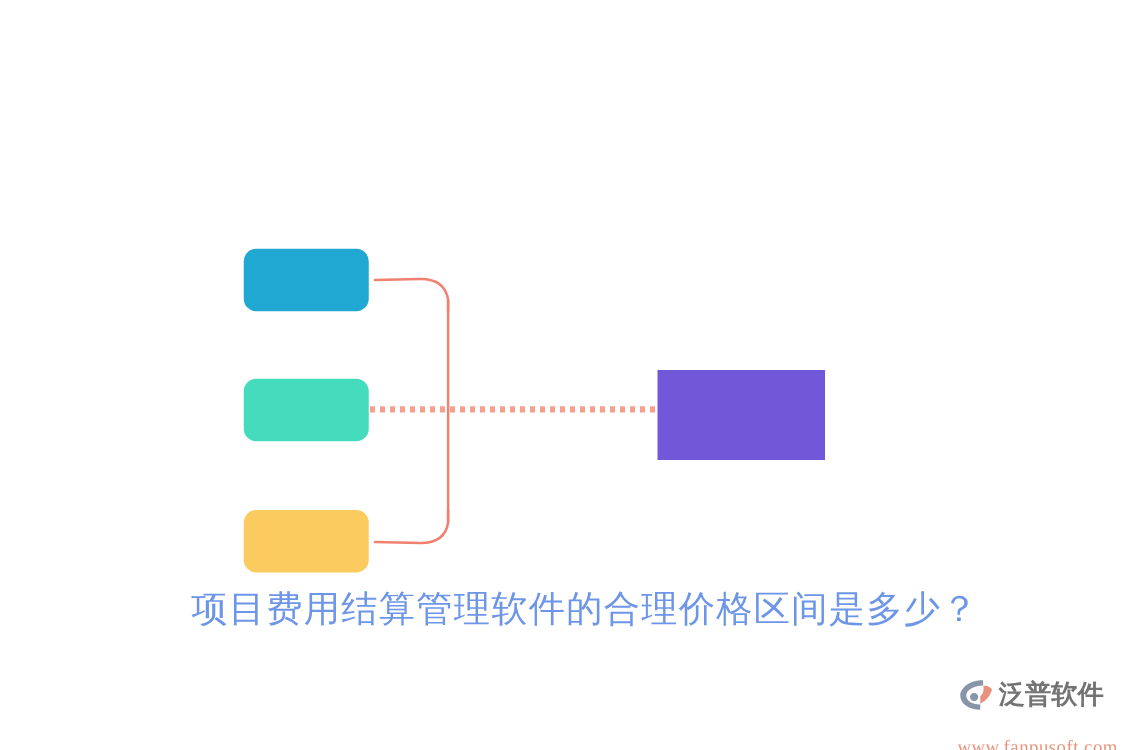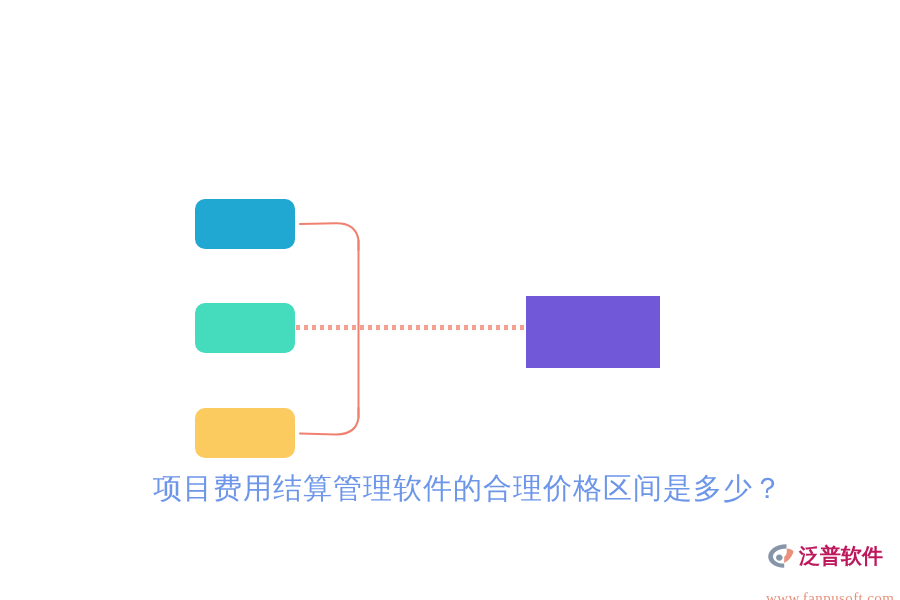--- a/index.html
+++ b/index.html
@@ -76,21 +76,21 @@
   #logo-mark {
     width: 30px;
     height: 28px;
     flex: 0 0 30px;
     margin-right: 3px;
   }
   #logo-name {
     font-family: Liberation Sans, sans-serif;
     font-size: 21px;
     font-weight: bold;
-    color: #be185d;
+    color: #737373;
     letter-spacing: 0px;
     line-height: 24px;
     white-space: nowrap;
   }
   #logo-url {
     font-family: "Liberation Serif", "DejaVu Serif", serif;
     font-size: 15px;
     color: #e8917c;
     letter-spacing: 0.4px;
     line-height: 20px;

